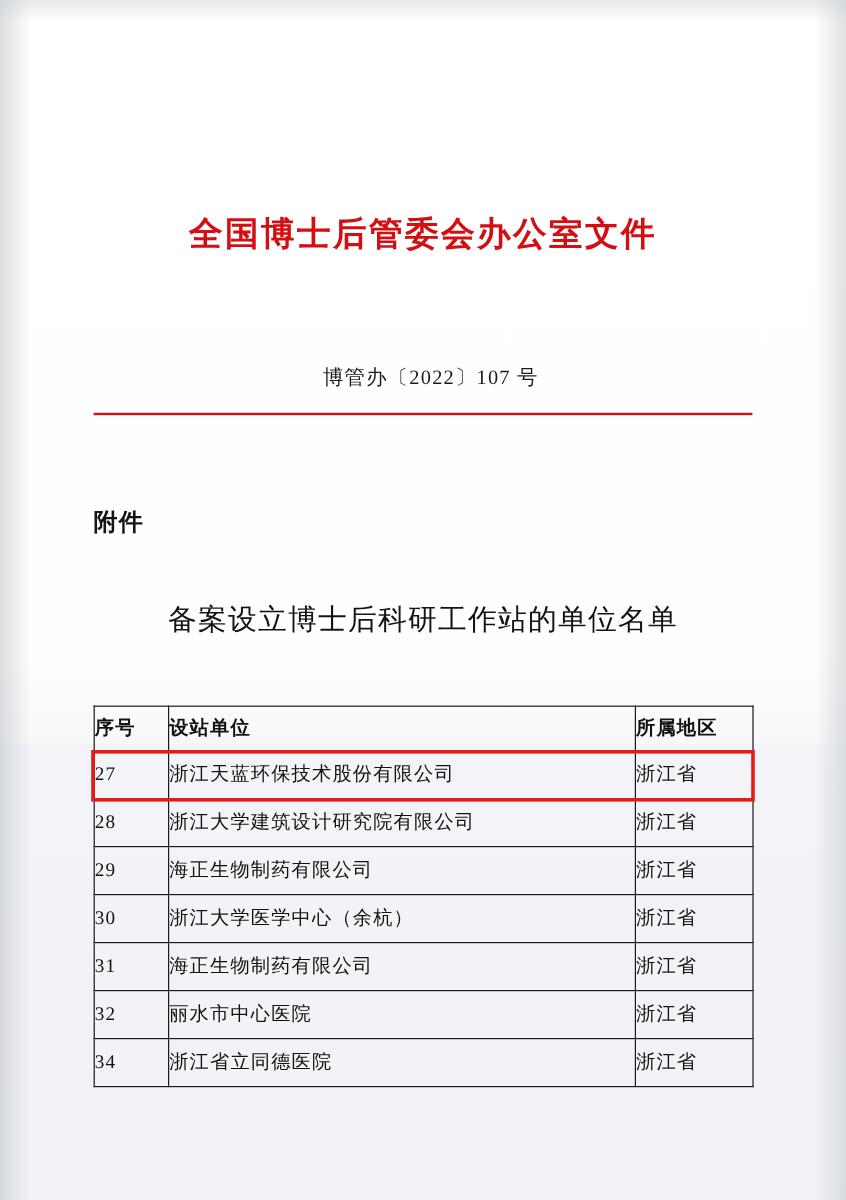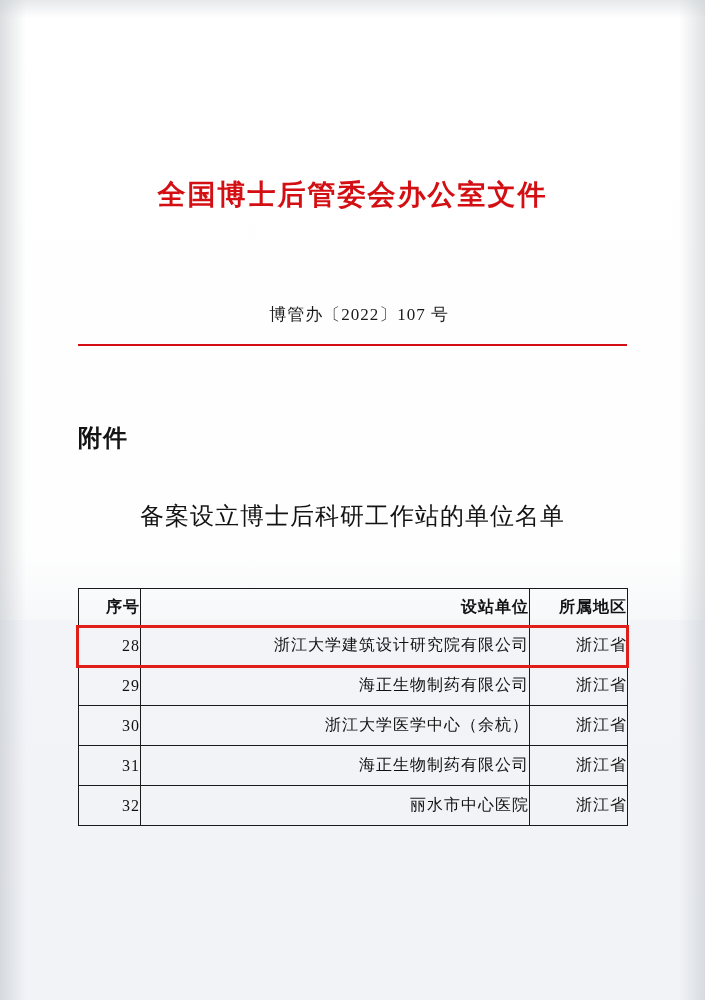--- a/index.html
+++ b/index.html
@@ -63,21 +63,21 @@
     left: 78px;
     width: 549px;
     height: 2px;
     background: #d40f13;
   }
 
   .attachment-label {
     position: absolute;
     top: 422px;
     left: 78px;
-    font-size: 24px;
+    font-size: 20px;
     font-weight: bold;
     color: #141414;
     letter-spacing: 1px;
   }
 
   .list-title {
     position: absolute;
     top: 500px;
     left: 0;
     right: 0;
@@ -96,21 +96,21 @@
   }
 
   table.unit-table {
     border-collapse: collapse;
     width: 100%;
     table-layout: fixed;
   }
   table.unit-table td, table.unit-table th {
     border: 1px solid #1a1a1a;
     height: 39px;
-    text-align: right;
+    text-align: left;
     vertical-align: middle;
     font-size: 16px;
     color: #121212;
     font-weight: normal;
     padding: 0;
     letter-spacing: 1px;
   }
   table.unit-table th {
     font-weight: bold;
     font-size: 16px;
@@ -177,20 +177,25 @@
         <col class="c-region">
       </colgroup>
       <thead>
         <tr>
           <th>序号</th>
           <th>设站单位</th>
           <th>所属地区</th>
         </tr>
       </thead>
       <tbody>
+        <tr class="highlight-row">
+          <td>27</td>
+          <td>浙江天蓝环保技术股份有限公司</td>
+          <td>浙江省</td>
+        </tr>
         <tr>
           <td>28</td>
           <td>浙江大学建筑设计研究院有限公司</td>
           <td>浙江省</td>
         </tr>
         <tr>
           <td>29</td>
           <td>海正生物制药有限公司</td>
           <td>浙江省</td>
         </tr>
@@ -200,20 +205,25 @@
           <td>浙江省</td>
         </tr>
         <tr>
           <td>31</td>
           <td>海正生物制药有限公司</td>
           <td>浙江省</td>
         </tr>
         <tr>
           <td>32</td>
           <td>丽水市中心医院</td>
+          <td>浙江省</td>
+        </tr>
+        <tr>
+          <td>34</td>
+          <td>浙江省立同德医院</td>
           <td>浙江省</td>
         </tr>
       </tbody>
     </table>
   </div>
 
   <div class="highlight-box"></div>
 
   <div class="edge-shadow-left"></div>
   <div class="edge-shadow-right"></div>

